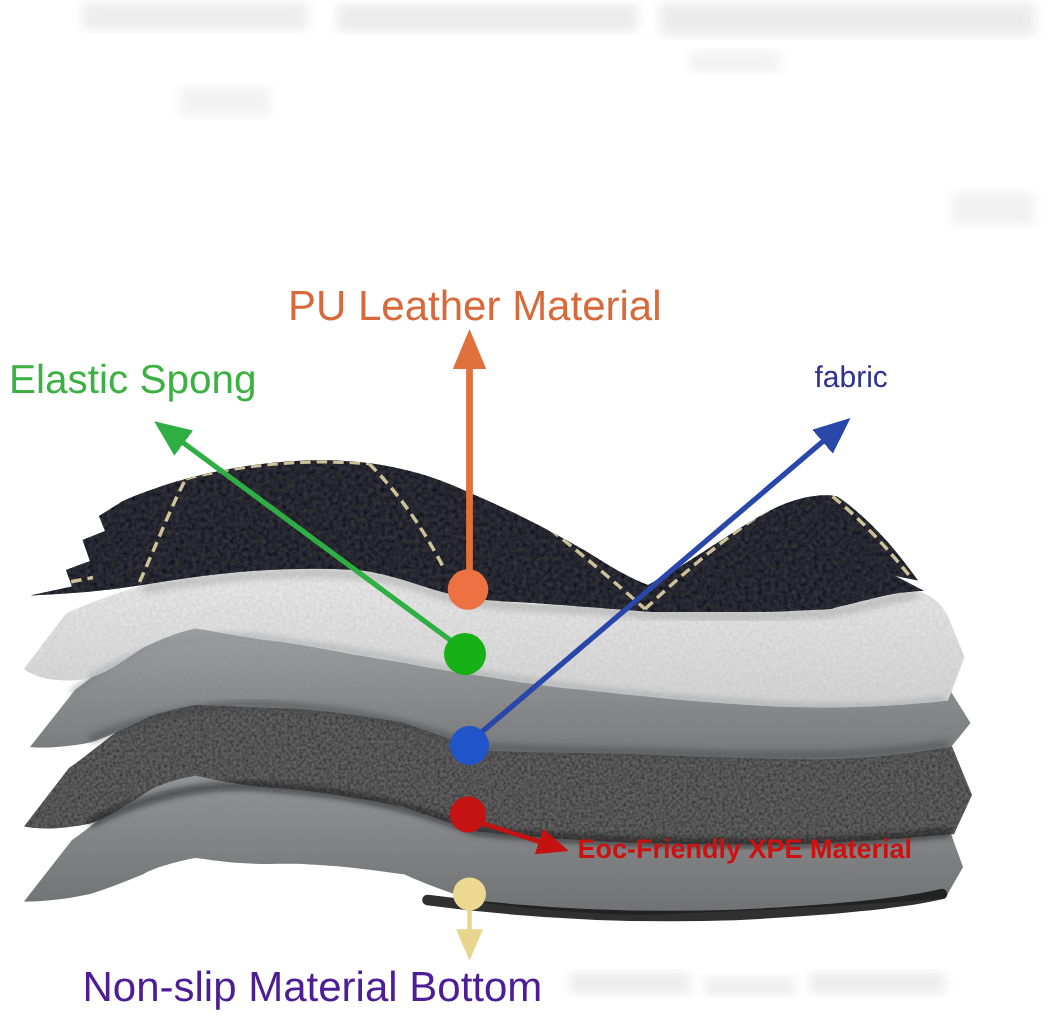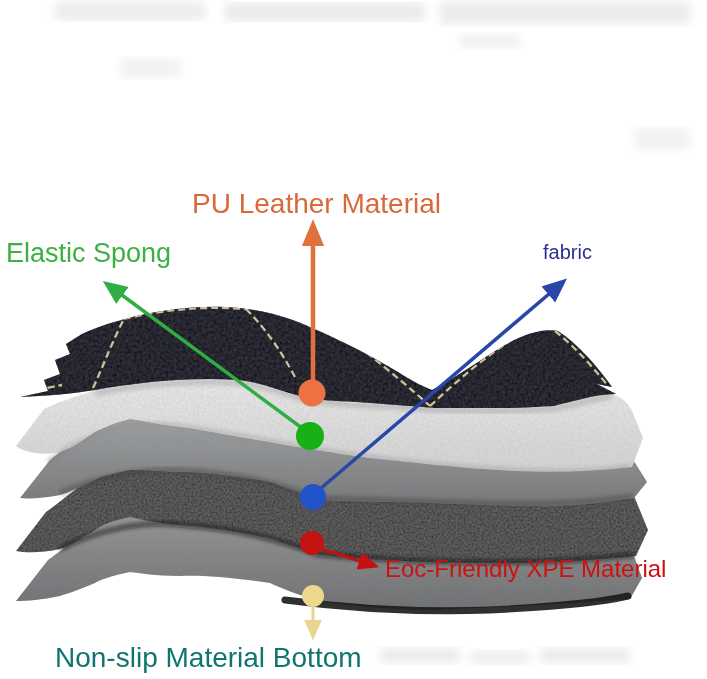--- a/index.html
+++ b/index.html
@@ -3,22 +3,22 @@
 <meta charset="utf-8">
 <style>
   html,body{margin:0;padding:0;background:#ffffff;}
   #stage{position:relative;width:707px;height:679px;background:#ffffff;overflow:hidden;
          font-family:"Liberation Sans",sans-serif;}
   #stage svg{position:absolute;left:0;top:0;}
   .lbl{position:absolute;white-space:nowrap;line-height:1;}
   #lbl-pu{left:192px;top:190px;font-size:28px;color:#d8693a;}
   #lbl-sponge{left:6px;top:240px;font-size:27px;color:#3cb043;}
   #lbl-fabric{left:543px;top:242px;font-size:20px;color:#2e3192;}
-  #lbl-xpe{left:385px;top:557px;font-size:24px;color:#cd1111;}
-  #lbl-bottom{left:55px;top:644px;font-size:28px;color:#0f766e;}
+  #lbl-xpe{left:385px;top:557px;font-size:18px;color:#cd1111;font-weight:bold;}
+  #lbl-bottom{left:55px;top:644px;font-size:28px;color:#4c1d95;}
 </style>
 </head>
 <body>
 
 <div id="stage">
 <svg width="707" height="679" viewBox="0 0 707 679">
   <defs>
     <filter id="blur4">
           <feGaussianBlur stdDeviation="4"></feGaussianBlur>
         </filter>

